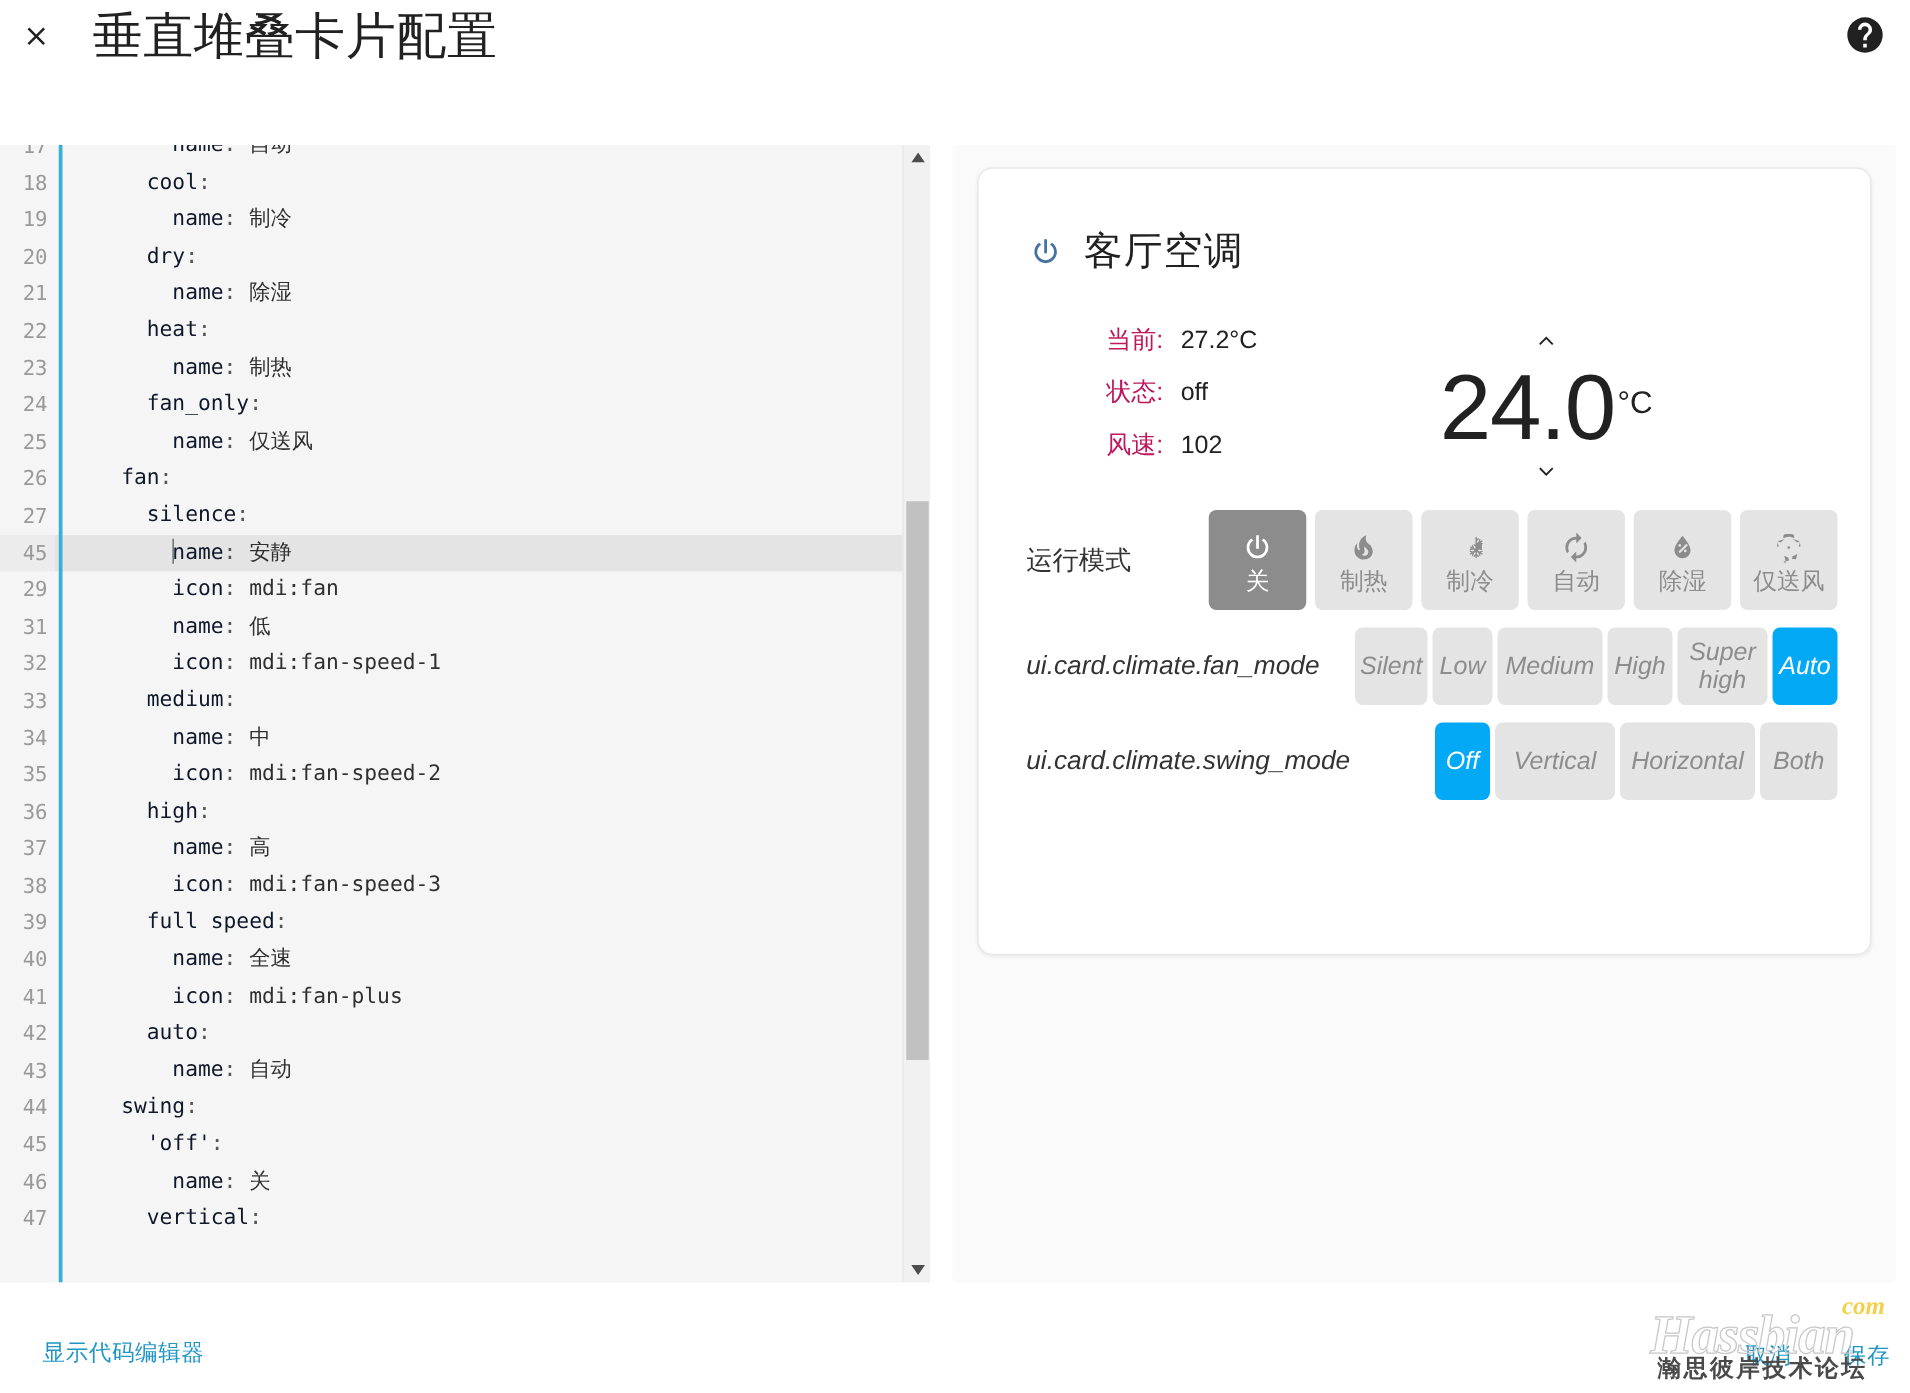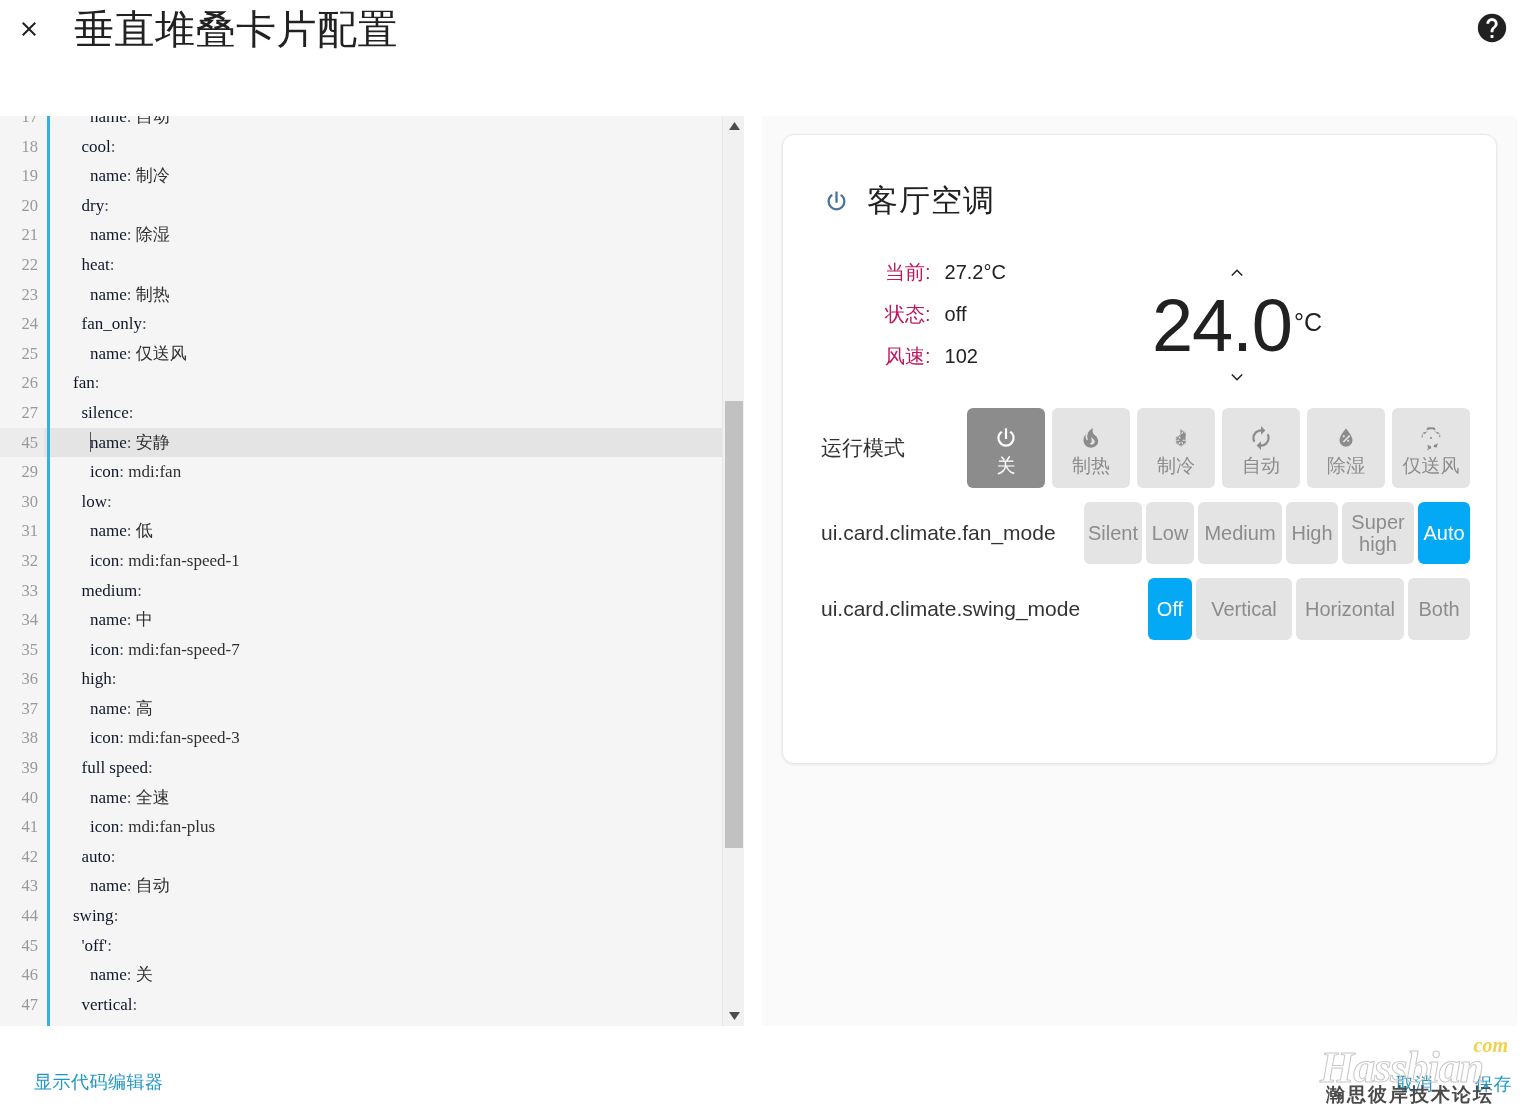--- a/index.html
+++ b/index.html
@@ -48,21 +48,20 @@
     position: absolute; left: 0; top: 0;
     width: 744px; height: 910px;
     background: #f5f5f5;
     overflow: hidden;
     font-family: "DejaVu Sans Mono", "Liberation Mono", monospace;
     font-size: 17px;
   }
   .editor-lines {
     position: absolute; left: 0; top: -14px;
     width: 757px;
-    font-family: Liberation Serif, serif;
   }
   .cm-line {
     position: relative;
     height: 29.6px;
     line-height: 29.6px;
     white-space: pre;
     display: flex;
   }
   .cm-line.active { background: #e4e4e4; }
   .gutter {
@@ -196,21 +195,21 @@
     margin-top: 16px;
     margin-left: 2px;
   }
 
   
   .mode-row {
     display: flex; align-items: center;
     padding-left: 38px; padding-right: 26px;
     margin-top: 18px;
   }
-  .mode-row.fan, .mode-row.swing { margin-top: 14px; }
+  .mode-row.fan, .mode-row.swing { margin-top: 14px; font-style: italic; }
   .row-label {
     font-size: 21px;
     color: #333333;
     flex: 1 1 auto;
     white-space: nowrap;
   }
   .btn-group { display: flex; flex: 0 0 auto; }
 
   .mode-btn {
     width: 78px; height: 80px;
@@ -345,26 +344,25 @@
         <div class="cm-line"><div class="gutter">20</div><div class="code">      <span class="k">dry</span><span class="punct">:</span></div></div>
         <div class="cm-line"><div class="gutter">21</div><div class="code">        <span class="k">name</span><span class="punct">:</span> <span class="val">除湿</span></div></div>
         <div class="cm-line"><div class="gutter">22</div><div class="code">      <span class="k">heat</span><span class="punct">:</span></div></div>
         <div class="cm-line"><div class="gutter">23</div><div class="code">        <span class="k">name</span><span class="punct">:</span> <span class="val">制热</span></div></div>
         <div class="cm-line"><div class="gutter">24</div><div class="code">      <span class="k">fan_only</span><span class="punct">:</span></div></div>
         <div class="cm-line"><div class="gutter">25</div><div class="code">        <span class="k">name</span><span class="punct">:</span> <span class="val">仅送风</span></div></div>
         <div class="cm-line"><div class="gutter">26</div><div class="code">    <span class="k">fan</span><span class="punct">:</span></div></div>
         <div class="cm-line"><div class="gutter">27</div><div class="code">      <span class="k">silence</span><span class="punct">:</span></div></div>
         <div class="cm-line active"><div class="gutter">45</div><div class="code">        <span class="cursor"></span><span class="k">name</span><span class="punct">:</span> <span class="val">安静</span></div></div>
         <div class="cm-line"><div class="gutter">29</div><div class="code">        <span class="k">icon</span><span class="punct">:</span> <span class="val">mdi:fan</span></div></div>
-        <div class="cm-line"><div class="gutter">30</div><div class="code">      <span class="k">low</span><span class="punct">:</span></div></div>
         <div class="cm-line"><div class="gutter">31</div><div class="code">        <span class="k">name</span><span class="punct">:</span> <span class="val">低</span></div></div>
         <div class="cm-line"><div class="gutter">32</div><div class="code">        <span class="k">icon</span><span class="punct">:</span> <span class="val">mdi:fan-speed-1</span></div></div>
         <div class="cm-line"><div class="gutter">33</div><div class="code">      <span class="k">medium</span><span class="punct">:</span></div></div>
         <div class="cm-line"><div class="gutter">34</div><div class="code">        <span class="k">name</span><span class="punct">:</span> <span class="val">中</span></div></div>
-        <div class="cm-line"><div class="gutter">35</div><div class="code">        <span class="k">icon</span><span class="punct">:</span> <span class="val">mdi:fan-speed-7</span></div></div>
+        <div class="cm-line"><div class="gutter">35</div><div class="code">        <span class="k">icon</span><span class="punct">:</span> <span class="val">mdi:fan-speed-2</span></div></div>
         <div class="cm-line"><div class="gutter">36</div><div class="code">      <span class="k">high</span><span class="punct">:</span></div></div>
         <div class="cm-line"><div class="gutter">37</div><div class="code">        <span class="k">name</span><span class="punct">:</span> <span class="val">高</span></div></div>
         <div class="cm-line"><div class="gutter">38</div><div class="code">        <span class="k">icon</span><span class="punct">:</span> <span class="val">mdi:fan-speed-3</span></div></div>
         <div class="cm-line"><div class="gutter">39</div><div class="code">      <span class="k">full speed</span><span class="punct">:</span></div></div>
         <div class="cm-line"><div class="gutter">40</div><div class="code">        <span class="k">name</span><span class="punct">:</span> <span class="val">全速</span></div></div>
         <div class="cm-line"><div class="gutter">41</div><div class="code">        <span class="k">icon</span><span class="punct">:</span> <span class="val">mdi:fan-plus</span></div></div>
         <div class="cm-line"><div class="gutter">42</div><div class="code">      <span class="k">auto</span><span class="punct">:</span></div></div>
         <div class="cm-line"><div class="gutter">43</div><div class="code">        <span class="k">name</span><span class="punct">:</span> <span class="val">自动</span></div></div>
         <div class="cm-line"><div class="gutter">44</div><div class="code">    <span class="k">swing</span><span class="punct">:</span></div></div>
         <div class="cm-line"><div class="gutter">45</div><div class="code">      <span class="k">'off'</span><span class="punct">:</span></div></div>

